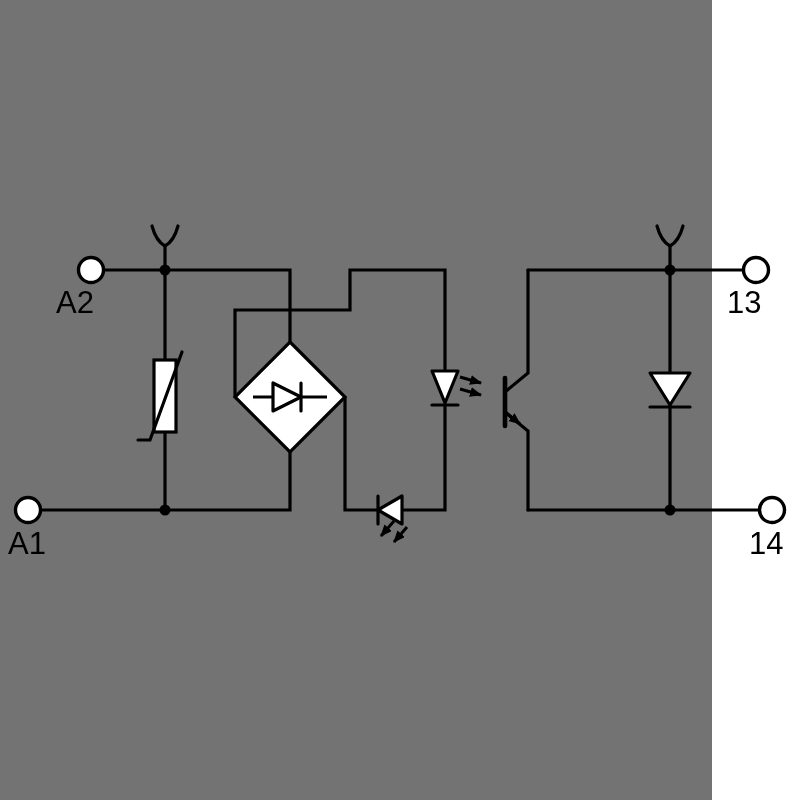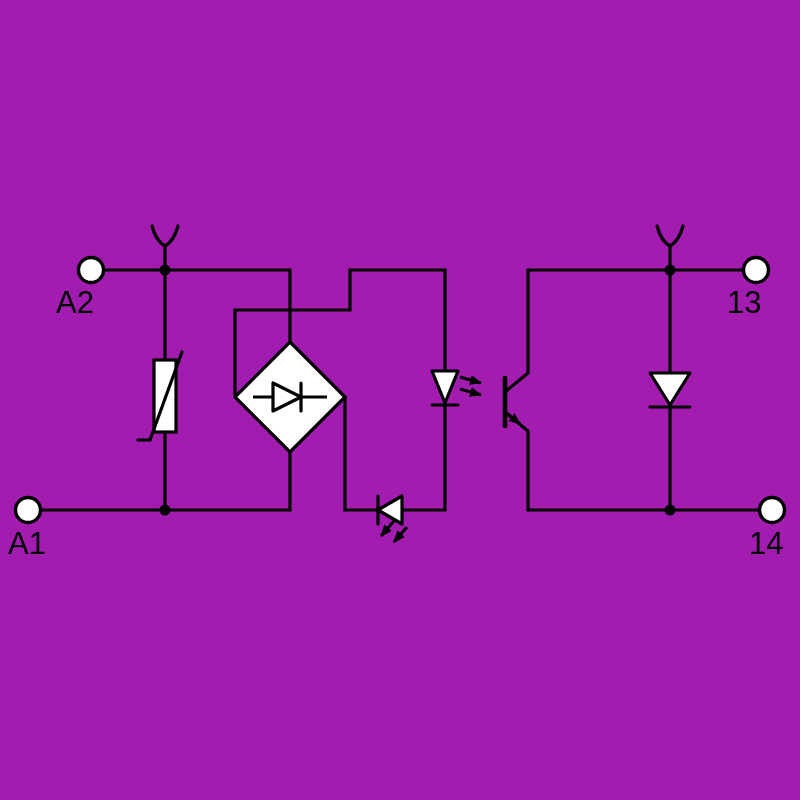--- a/index.html
+++ b/index.html
@@ -1,17 +1,17 @@
 <!DOCTYPE html>
 <html><head>
 <meta charset="utf-8">
 <style>
   html,body{margin:0;padding:0;background:#ffffff;}
   body{width:800px;height:800px;font-family:"Liberation Sans",sans-serif;}
-  #stage{width:800px;height:800px;position:relative;background:#a21caf;}
+  #stage{width:712px;height:800px;position:relative;background:#737373;}
   svg{display:block;}
   text{font-family:"Liberation Sans","DejaVu Sans",sans-serif;font-size:31px;fill:#000;}
 </style>
 </head>
 <body>
 
 <div id="stage">
 <svg width="800" height="800" viewBox="0 0 800 800">
   <defs>
     <marker id="ah" markerUnits="userSpaceOnUse" markerWidth="16" markerHeight="14" refX="11" refY="5" orient="auto">

